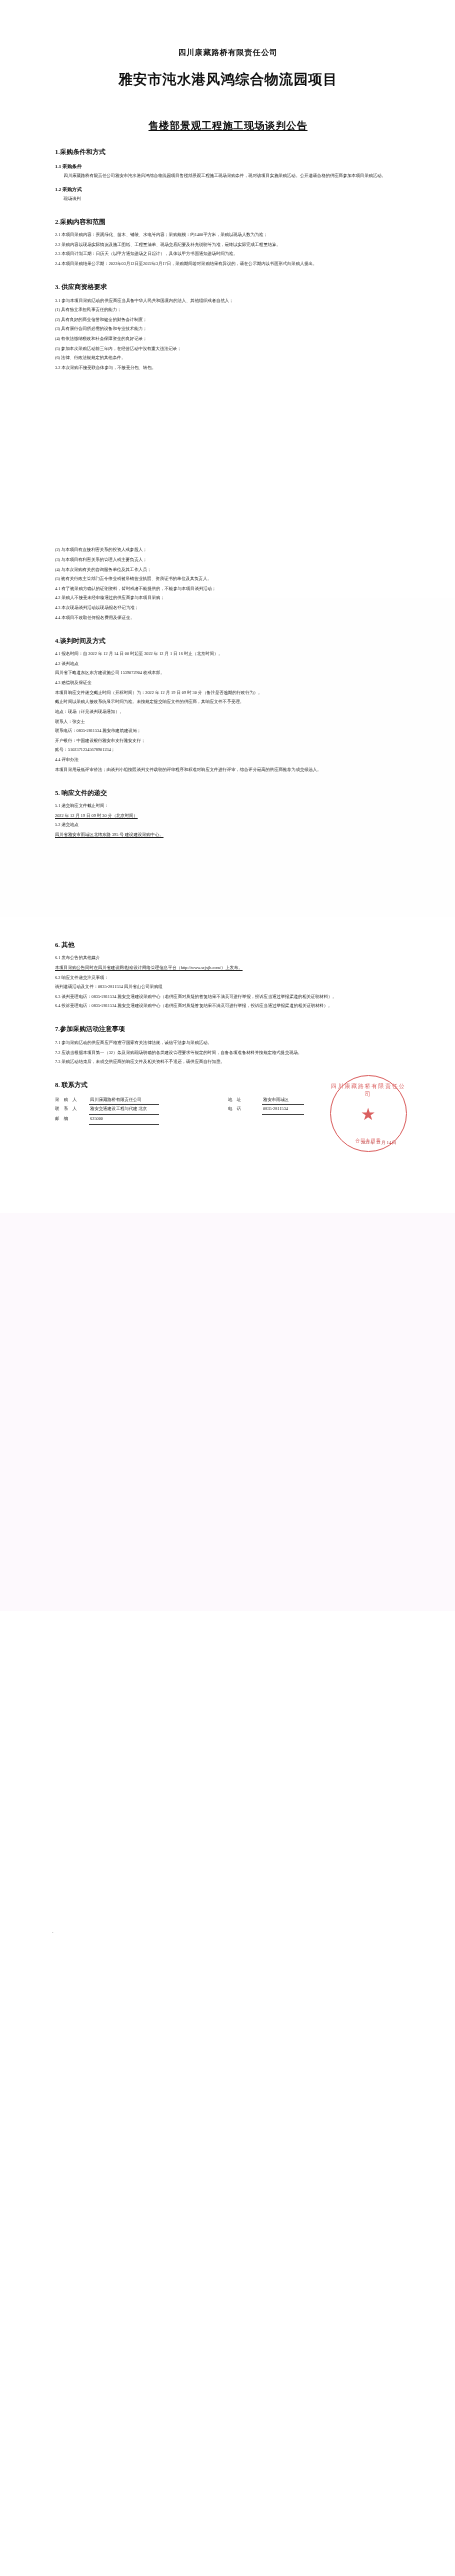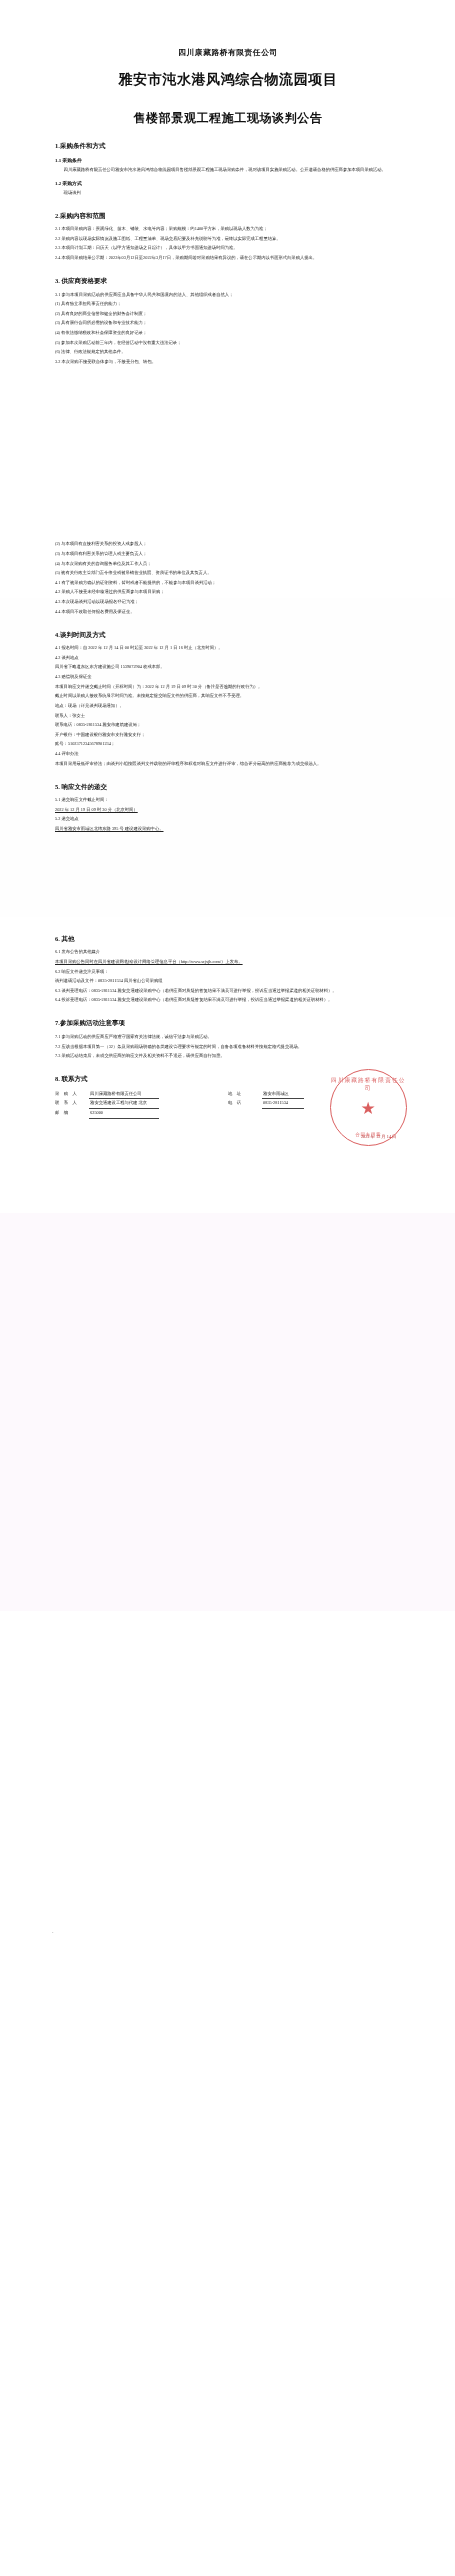--- a/index.html
+++ b/index.html
@@ -40,21 +40,21 @@
     width: 346px;
   }
 
   .doc-title {
     text-align: center;
     font-weight: bold;
     color: #111;
   }
   .title-1 { font-size: 7.7px; margin-top: 48px; letter-spacing: 0.6px; }
   .title-2 { font-size: 14px; margin-top: 12.5px; letter-spacing: 0.6px; }
-  .title-3 { font-size: 12px; margin-top: 21px; letter-spacing: 0.6px; }
+  .title-3 { font-size: 10px; margin-top: 30px; letter-spacing: 0.6px; text-decoration: underline; }
 
   h2.sec {
     font-size: 6.5px;
     font-weight: bold;
     margin: 15px 0 4.6px 0;
     color: #111;
   }
   h3.sub {
     font-size: 4.9px;
     font-weight: bold;

